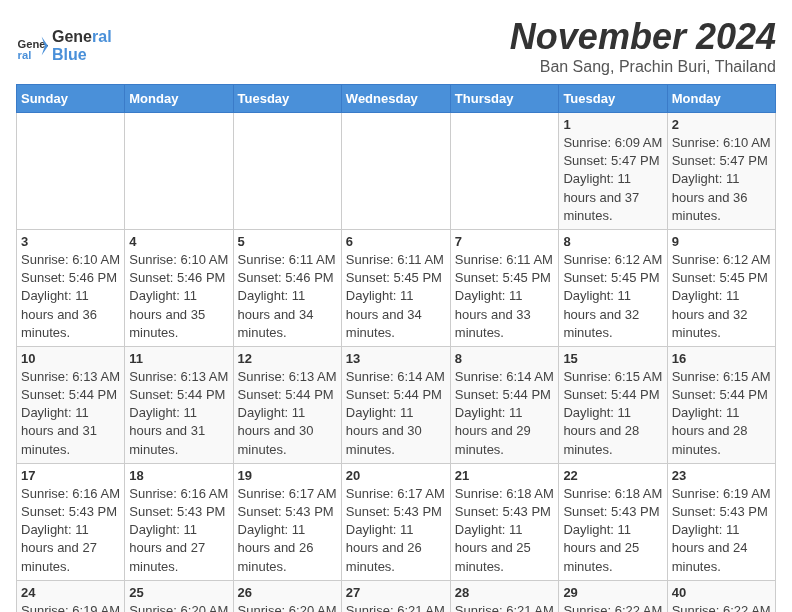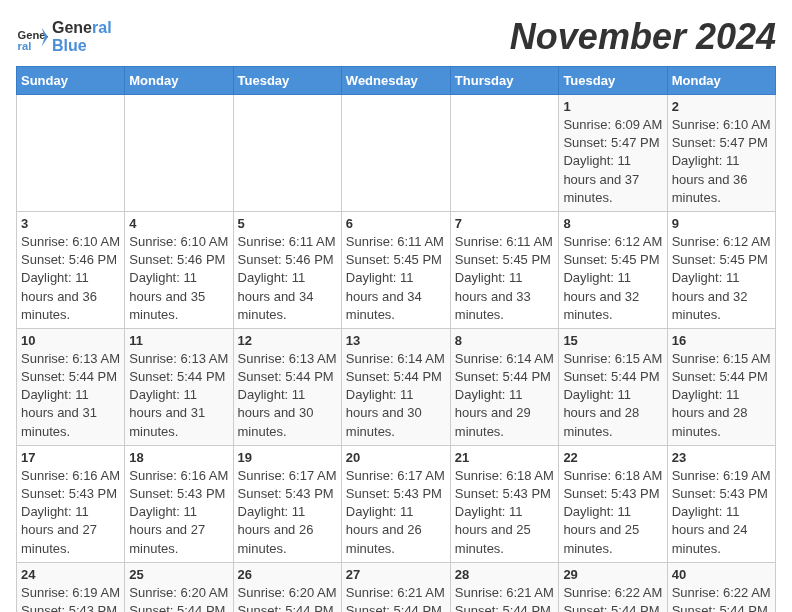--- a/index.html
+++ b/index.html
@@ -101,20 +101,21 @@
       <div class="logo-text">
         Gene<span>ral</span>
       </div>
       <div class="logo-text">
         <span>Blue</span>
       </div>
     </div>
   </div>
   <div class="title-section">
     <div class="month-title">November 2024</div>
+    <div class="location-title">Ban Sang, Prachin Buri, Thailand</div>
   </div>
 </div>
 
 <table class="calendar-table">
   <thead>
     <tr>
     <th>Sunday</th>
         <th>Monday</th>
         <th>Tuesday</th>
         <th>Wednesday</th>

